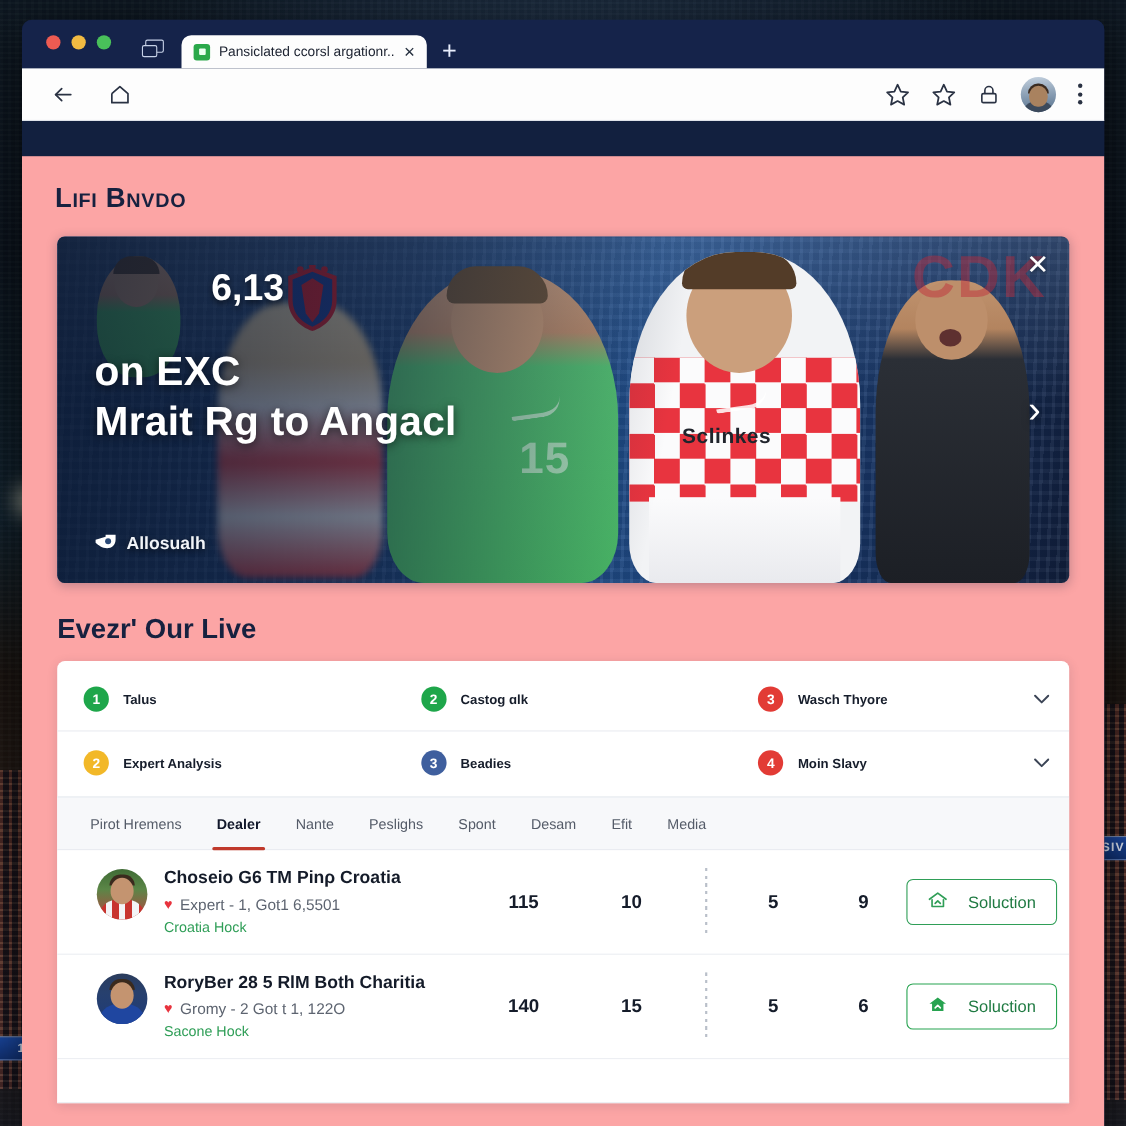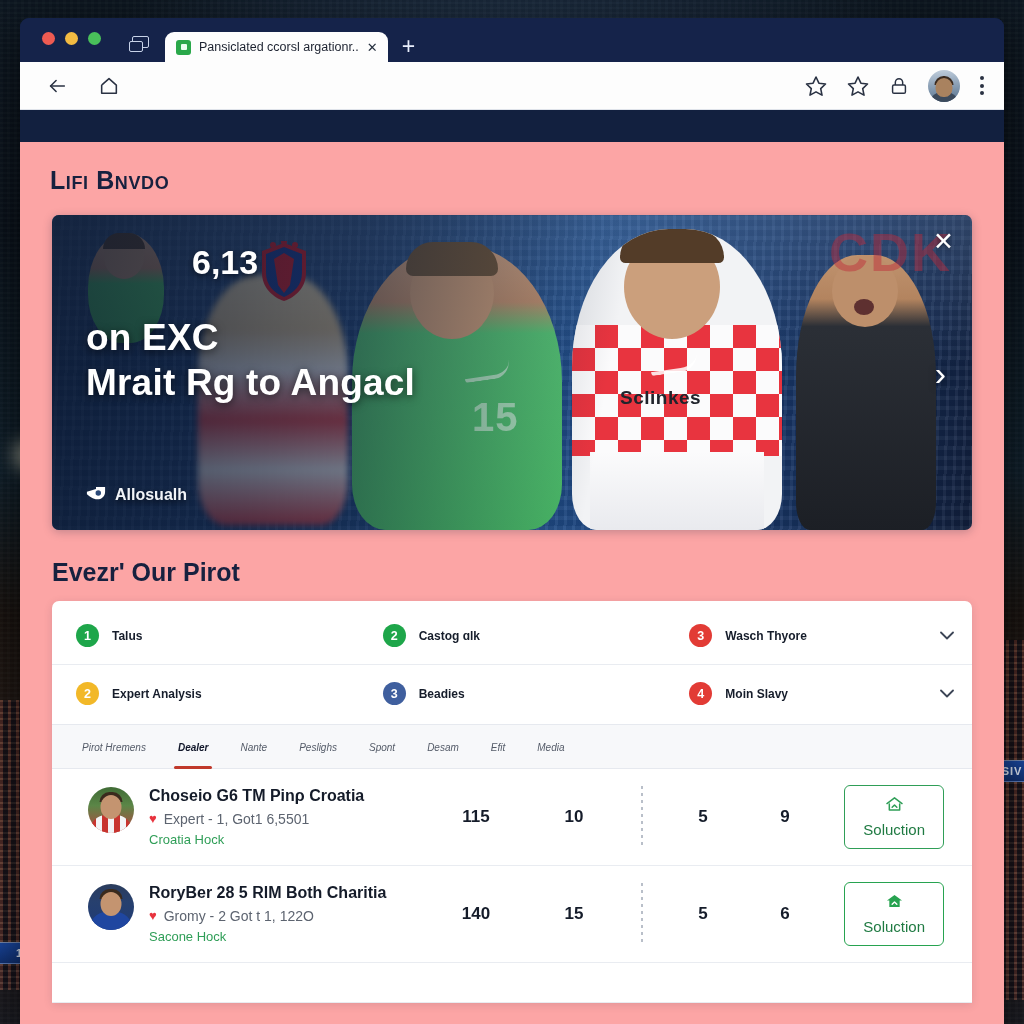--- a/index.html
+++ b/index.html
@@ -281,22 +281,22 @@
   .link-label { font-size: 12px; font-weight: 700; color: #161d2b; }
   .chev { margin-left: auto; color: #3c4556; font-size: 13px; line-height: 1; }
 
   
   .tabs {
     display: flex; align-items: stretch; border-top: 1px solid #e6e9ef;
     border-bottom: 1px solid #e6e9ef; background: #f7f8fa;
     padding: 0 14px;
   }
   .tabitem {
-    padding: 17px 16px 15px 16px; font-size: 10px; color: #545b68;
-    position: relative; white-space: nowrap; cursor: pointer; font-style: italic;
+    padding: 17px 16px 15px 16px; font-size: 13px; color: #545b68;
+    position: relative; white-space: nowrap; cursor: pointer;
   }
   .tabitem.active { color: #11172a; font-weight: 700; }
   .tabitem.active::after {
     content: ""; position: absolute; left: 12px; right: 12px; bottom: -1px;
     height: 3px; background: #c0392b; border-radius: 2px;
   }
   .tabspace { flex: 1 1 auto; }
 
   
   .row {
@@ -332,23 +332,23 @@
   .c2 { width: 100px; flex: 0 0 100px; }
   .dotsep { width: 36px; flex: 0 0 36px; display: flex; justify-content: center; }
   .dotsep i {
     display: block; width: 2px; height: 62px;
     background: repeating-linear-gradient(180deg,#b9bfc9 0 3px, transparent 3px 7px);
   }
   .c3 { width: 86px; flex: 0 0 86px; }
   .c4 { width: 78px; flex: 0 0 78px; }
   .c5 { flex: 1 1 auto; display: flex; justify-content: flex-end; padding-right: 6px; }
   .solbtn {
-    display: inline-flex; align-items: center; gap: 6px;
+    display: inline-flex; align-items: center; gap: 18px;
     border: 1.4px solid #2f9e57; border-radius: 6px; padding: 10px 18px;
-    color: #1f7a42; font-size: 15px; background: #fff; cursor: pointer; flex-direction: column;
+    color: #1f7a42; font-size: 15px; background: #fff; cursor: pointer;
   }
   .solbtn.strong { border-color: #27a350; color: #1f7a42; }
   .row-partial { height: 40px; }
 </style>
 </head>
 <body>
 
 <div class="backdrop">
   <div class="floodlight" style="left:24px; top:450px;"></div>
   <div class="floodlight" style="left:44px; top:455px; width:6px;height:6px;"></div>
@@ -493,21 +493,21 @@
             <circle cx="13.5" cy="7.5" r="3" fill="#2b4a78"></circle>
           </svg>
         </span>
         <span class="txt">Allosualh</span>
       </div>
 
       <div class="hero-close">✕</div>
       <div class="hero-next">›</div>
     </div>
 
-    <div class="section-title">Evezr' Our Pirot</div>
+    <div class="section-title">Evezr' Our Live</div>
 
     <div class="card">
 
       <div class="links">
         <div class="links-row">
           <div class="link-cell">
             <span class="badge" style="background:#1ea64a">1</span>
             <span class="link-label">Talus</span>
           </div>
           <div class="link-cell">

